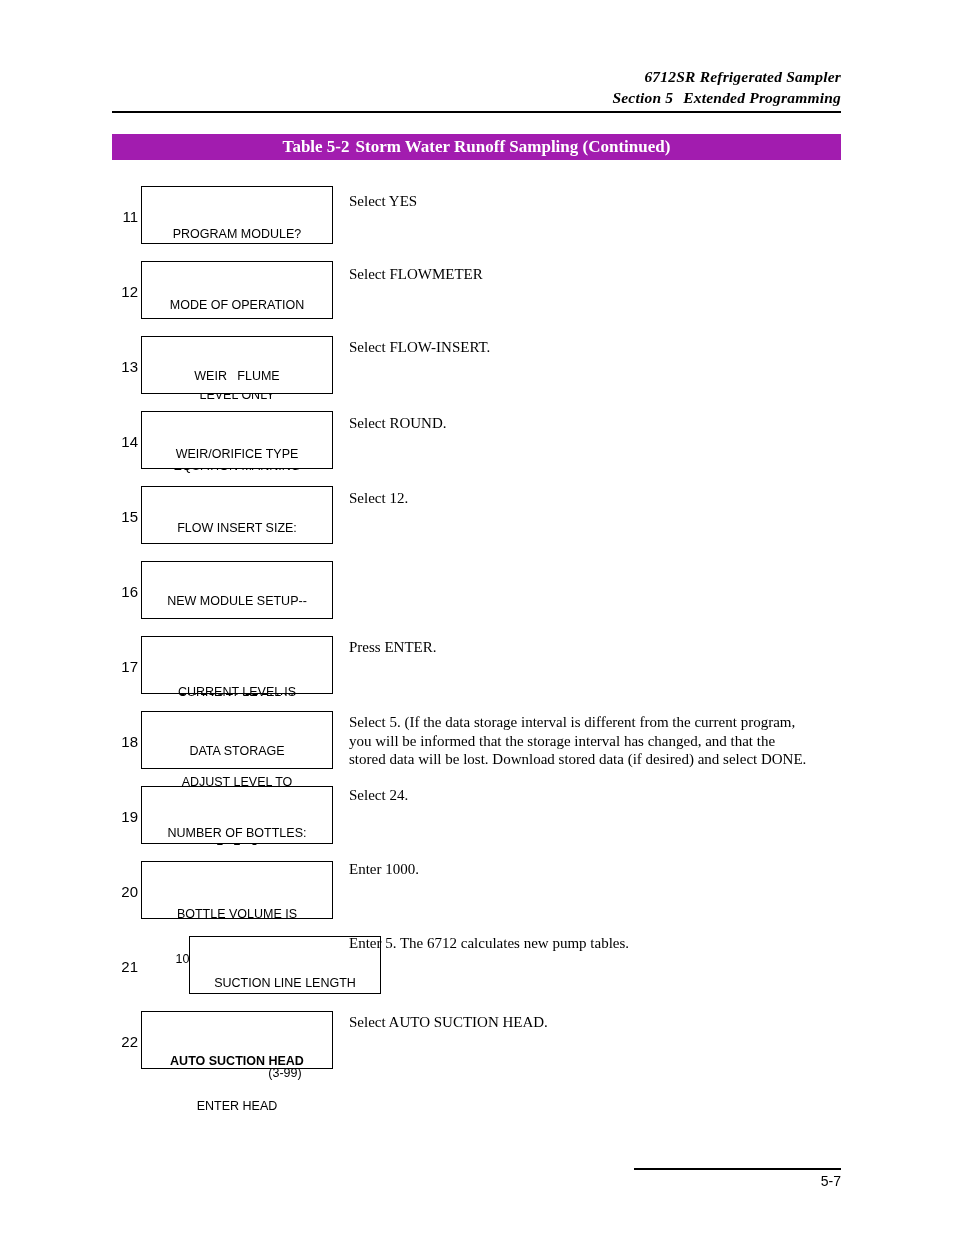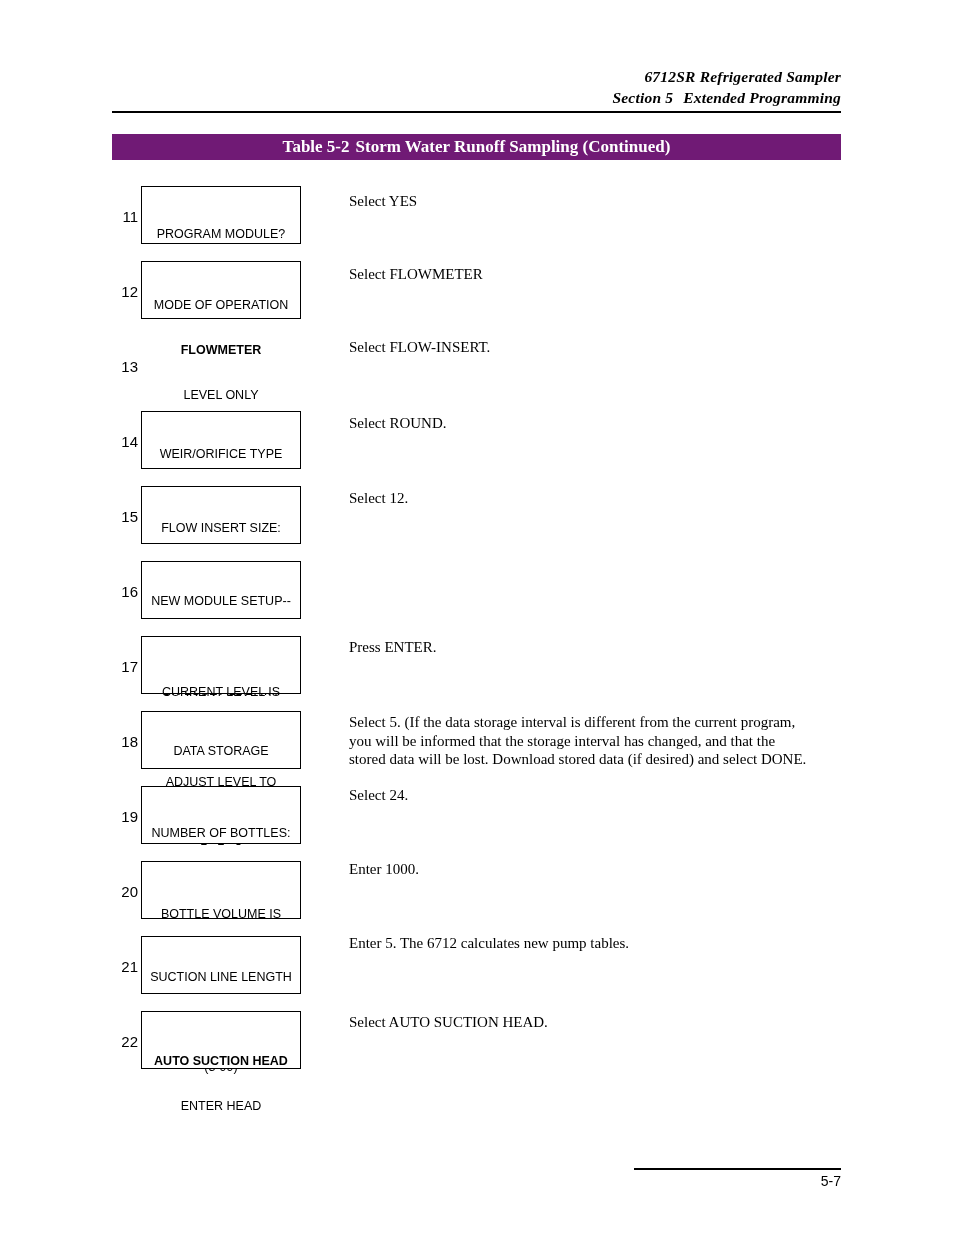--- a/index.html
+++ b/index.html
@@ -41,21 +41,21 @@
     background: #000000;
   }
 
   
   .caption-bar {
     position: absolute;
     left: 112px;
     top: 134px;
     width: 729px;
     height: 26px;
-    background: #701a75;
+    background: #a21caf;
     color: #ffffff;
     text-align: center;
     font-weight: bold;
     font-size: 17px;
     line-height: 26px;
     white-space: nowrap;
   }
   .caption-bar .cap-gap { display: inline-block; width: 6px; }
 
   
@@ -76,21 +76,21 @@
     width: 26px;
     text-align: right;
     font-family: "Liberation Sans", "DejaVu Sans", sans-serif;
     font-size: 15px;
     color: #000000;
   }
   .lcd {
     position: absolute;
     left: 29px;
     top: 0;
-    width: 160px;
+    width: 192px;
     height: 58px;
     border: 1.5px solid #000000;
     background: #ffffff;
     box-sizing: border-box;
     font-family: "Liberation Sans", "DejaVu Sans", sans-serif;
     font-size: 12.5px;
     line-height: 15px;
     text-align: center;
     padding-top: 4px;
     box-sizing: border-box;
@@ -164,20 +164,26 @@
         <span class="ln" style="font-weight:bold;">FLOWMETER</span>
         <span class="ln">LEVEL ONLY</span>
       </div>
       <div class="desc" style="top:4px;">
         <span class="dline">Select FLOWMETER</span>
       </div>
     </div>
 
     <div class="trow v-mid">
       <div class="rownum">13</div>
+      <div class="lcd" style="padding-top:2px;">
+        <span class="ln">WEIR   FLUME</span>
+        <span class="ln">DATA POINTS</span>
+        <span class="ln">EQUATION MANNING</span>
+        <span class="ln" style="font-weight:bold;">FLOW-INSERT</span>
+      </div>
       <div class="desc" style="top:2px;">
         <span class="dline">Select FLOW-INSERT.</span>
       </div>
     </div>
 
     <div class="trow v-mid">
       <div class="rownum">14</div>
       <div class="lcd" style="padding-top:5px;">
         <span class="ln">WEIR/ORIFICE TYPE</span>
         <span class="ln">V-NOTCH</span>
@@ -254,21 +260,21 @@
         <span class="ln">BOTTLE VOLUME IS</span>
         <span class="ln">1000  ml  (300-30000)</span>
       </div>
       <div class="desc" style="top:-1px;">
         <span class="dline">Enter 1000.</span>
       </div>
     </div>
 
     <div class="trow v-mid">
       <div class="rownum">21</div>
-      <div class="lcd" style="padding-top:3px;">
+      <div class="lcd" style="padding-top:9px;margin-left:48px;">
         <span class="ln">SUCTION LINE LENGTH</span>
         <span class="ln">IS 5 ft</span>
         <span class="ln">(3-99)</span>
       </div>
       <div class="desc" style="top:-2px;">
         <span class="dline">Enter 5. The 6712 calculates new pump tables.</span>
       </div>
     </div>
 
     <div class="trow v-mid">

